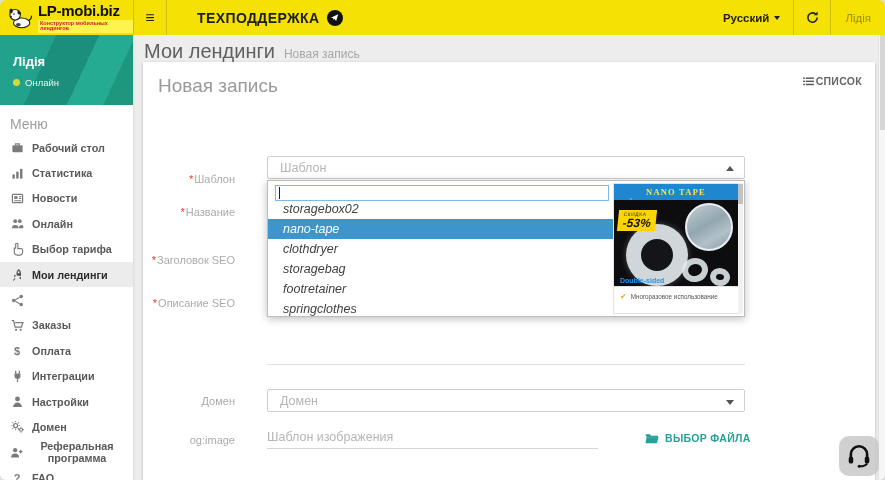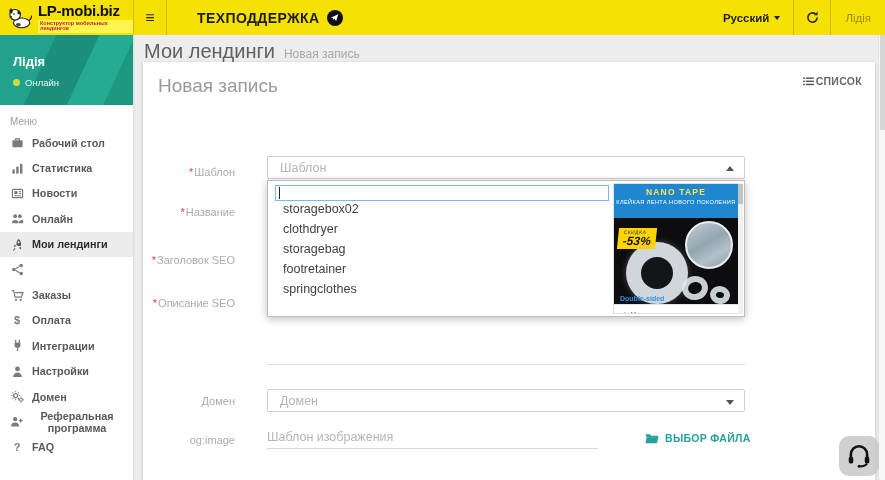--- a/index.html
+++ b/index.html
@@ -1,18 +1,18 @@
 <!DOCTYPE html>
 <html><head>
 <meta charset="utf-8">
 <style>
   * { margin:0; padding:0; box-sizing:border-box; }
   html,body { width:885px; height:480px; overflow:hidden; background:#ddd; }
   body { font-family:"Liberation Sans", sans-serif; }
-  #app { position:relative; width:885px; height:480px; background:#ededed; overflow:hidden; }
+  #app { position:relative; width:885px; height:480px; background:#ededed; overflow:hidden;border-radius:6px; }
 
   
   .topbar { position:absolute; top:0; left:0; right:0; height:35px; background:#f6e104; display:flex; align-items:stretch; z-index:50; }
   .brand { width:133px; display:flex; align-items:center; padding-left:7px; gap:5px; }
   .brand-text { display:flex; flex-direction:column; line-height:1; }
   .brand-name { font-size:15px; font-weight:bold; color:#101010; letter-spacing:-0.3px; }
   .brand-tagline { margin-top:2px; font-size:5.5px; font-weight:bold; color:#c22; background:#fff34d; padding:1px 2px; align-self:flex-start; }
   .burger { width:32px; display:flex; align-items:center; justify-content:center; font-size:16px; font-weight:bold; color:#222; cursor:pointer; }
   .hdiv { width:1px; background:rgba(0,0,0,0.15); margin:0; }
   .support { display:flex; align-items:center; gap:7px; padding:0 16px; margin-left:14px; cursor:pointer; }
@@ -24,21 +24,21 @@
   .refresh { width:36px; display:flex; align-items:center; justify-content:center; cursor:pointer; }
   .topuser { display:flex; align-items:center; padding:0 14px; font-size:11.5px; color:rgba(20,20,0,0.42); cursor:pointer; }
 
   
   .sidebar { position:absolute; top:35px; left:0; width:133px; bottom:0; background:#fff; box-shadow:1px 0 2px rgba(0,0,0,0.08); z-index:40; }
   .profile { height:70px; padding:13px 13px; background:linear-gradient(115deg,#22a28c 0%,#22a28c 34%,#1b8f7b 34%,#1b8f7b 60%,#26ab93 60%,#26ab93 82%,#1e977f 82%); }
   .profile-name { color:#fff; font-size:13px; font-weight:bold; margin-top:6px; }
   .profile-status { display:flex; align-items:center; gap:5px; margin-top:8px; }
   .status-dot { width:7px; height:7px; border-radius:50%; background:#cddc39; }
   .status-text { color:rgba(255,255,255,0.9); font-size:9.5px; }
-  .menu-label { padding:11px 10px 3px; font-size:10px; color:#9e9e9e; }
+  .menu-label { padding:11px 10px 3px; font-size:14px; color:#9e9e9e; }
   .menu { list-style:none; }
   .menu li { height:25.4px; display:flex; align-items:center; gap:8px; padding:0 10px; font-size:10.8px; font-weight:bold; color:#595959; cursor:pointer;text-align:center; }
   .menu li .mi { width:14px; display:flex; justify-content:center; align-items:center; color:#7b7b7b; font-size:11px; font-weight:bold; }
   .menu li.active { background:#ececec; color:#2b2b2b; }
   .menu svg { display:block; }
 
   
   .main { position:absolute; left:133px; top:35px; right:0; bottom:0; }
   .page-head { position:absolute; left:11px; top:5px; display:flex; align-items:baseline; gap:9px; }
   .page-title { font-size:20px; font-weight:400; color:#606060; }
@@ -56,29 +56,29 @@
   .flabel { position:absolute; left:0; width:92px; text-align:right; font-size:11px; color:#ababab; }
   .req { color:#e53935; margin-right:1px; }
   .selectbox { position:absolute; left:124px; width:478px; height:23px; border:1px solid #cfcfcf; border-radius:2px; background:#fff; display:flex; align-items:center; padding:0 12px; cursor:pointer; }
   .selectbox .ph { font-size:12.5px; color:#b5b5b5; }
   .sel-caret-up { position:absolute; right:10px; top:9px; width:0; height:0; border-left:4px solid transparent; border-right:4px solid transparent; border-bottom:5px solid #555; }
   .sel-caret-down { position:absolute; right:10px; top:10px; width:0; height:0; border-left:4px solid transparent; border-right:4px solid transparent; border-top:5px solid #555; }
 
   .ddpanel { position:absolute; left:124px; top:118px; width:478px; height:137px; background:#fff; border:1px solid #bdbdbd; box-shadow:0 2px 8px rgba(0,0,0,0.25); z-index:30; }
   .dd-search { position:absolute; left:7px; top:4px; width:334px; height:16px; border:1px solid #7db8e8; background:#fff; font-size:11px; padding:0 4px; outline:none; color:#333; }
   .dd-cursor { position:absolute; left:11px; top:6px; width:1px; height:12px; background:#222; }
-  .dd-list { position:absolute; left:0; top:18px; width:408px; }
+  .dd-list { position:absolute; left:0; top:18px; width:408px;font-style:italic; }
   .dd-opt { height:20px; display:flex; align-items:center; padding-left:15px; font-size:12.5px; color:#3f3f3f; cursor:pointer; }
   .dd-opt.selected { background:#3d95cc; color:#fff; }
   .dd-scroll { position:absolute; right:1px; top:2px; bottom:2px; width:5px; background:#f1f1f1; }
   .dd-thumb { position:absolute; top:1px; left:0; width:5px; height:20px; background:#c2c2c2; }
 
   
   .preview { position:absolute; left:345px; top:2px; width:126px; height:131px; overflow:hidden; border:1px solid #e2e2e2; }
-  .pv-head { height:34px; background:#1e87cf; text-align:center; padding-top:3px; }
+  .pv-head { height:16px; background:#1e87cf; text-align:center; padding-top:3px;font-family:Liberation Serif, serif; }
   .pv-title { font-size:8.5px; font-weight:bold; color:#ffe14d; letter-spacing:1.2px; }
   .pv-sub { font-size:5.6px; color:#fff; letter-spacing:0.4px; margin-top:2px; }
   .pv-photo { position:relative; height:86px; background:#0d0d10; overflow:hidden; }
   .pv-badge { position:absolute; left:4px; top:10px; background:#ffd400; padding:1px 5px 2px; transform:skewX(-6deg); z-index:3; }
   .pv-badge .b1 { font-size:5px; color:#333; letter-spacing:0.5px; }
   .pv-badge .b2 { font-size:12px; font-weight:bold; font-style:italic; color:#111; line-height:1; }
   .pv-inset { position:absolute; right:5px; top:3px; width:48px; height:48px; border-radius:50%; border:2px solid #e8eef4; background:linear-gradient(150deg,#c3ced4 0%,#93a6b0 45%,#b2c0c8 70%,#8a9da7 100%); z-index:2; }
   .pv-roll { position:absolute; left:12px; top:24px; width:62px; height:62px; border-radius:50%; border:15px solid rgba(223,229,234,0.93); background:#141518; box-shadow:0 0 6px rgba(255,255,255,0.25); }
   .ring { position:absolute; border-radius:50%; border:6px solid rgba(228,233,238,0.88); background:transparent; }
   .ring1 { width:26px; height:24px; right:30px; bottom:4px; transform:rotate(-12deg); }
@@ -190,20 +190,28 @@
         <span class="mi">
             <svg width="13" height="13" viewBox="0 0 14 14">
               <circle cx="4.5" cy="4.5" r="2" fill="#7b7b7b"></circle>
               <circle cx="9.5" cy="4.5" r="2" fill="#7b7b7b"></circle>
               <path d="M1 12 a3.5 3.5 0 0 1 7 0 z" fill="#7b7b7b"></path>
               <path d="M8.2 12 a3.3 3.3 0 0 1 5 -2.8 l0 2.8 z" fill="#7b7b7b"></path>
             </svg>
           </span>
         <span>Онлайн</span>
       </li>
+      <li>
+        <span class="mi">
+            <svg width="13" height="13" viewBox="0 0 14 14">
+              <path d="M5 1.5 a1.2 1.2 0 0 1 2.4 0 V6 h3.6 a1.5 1.5 0 0 1 1.5 1.5 V10 a3 3 0 0 1 -3 3 H7 a3.5 3.5 0 0 1 -3.5 -3.5 V5.5 h1.5 z" fill="none" stroke="#7b7b7b" stroke-width="1.2"></path>
+            </svg>
+          </span>
+        <span>Выбор тарифа</span>
+      </li>
       <li class="active">
         <span class="mi">
             <svg width="13" height="13" viewBox="0 0 14 14">
               <path d="M8 1 c2.5 1.5 3.5 4.5 2.5 8 l-4.5 -1 c-0.5 -3.5 0.5 -5.5 2 -7 z" fill="#555"></path>
               <circle cx="8.2" cy="4.6" r="1" fill="#fff"></circle>
               <path d="M5.5 8.5 l-2.5 1.5 1 -3 z M10.5 9.5 l0.5 3 -2.5 -1.8 z" fill="#555"></path>
               <path d="M4.5 11 l-2 2.5" stroke="#555" stroke-width="1.1"></path>
             </svg>
           </span>
         <span>Мои лендинги</span>
@@ -293,35 +301,36 @@
             <rect x="3" y="0.5" width="9" height="1.6" fill="#555"></rect>
           <rect x="0" y="4" width="2" height="1.6" fill="#555"></rect>
             <rect x="3" y="4" width="9" height="1.6" fill="#555"></rect>
           <rect x="0" y="7.5" width="2" height="1.6" fill="#555"></rect>
             <rect x="3" y="7.5" width="9" height="1.6" fill="#555"></rect>
         </svg>
         <span>СПИСОК</span>
       </div>
 
 
-      <div class="flabel" style="top:104px"><span class="req">*</span><span>Шаблон</span></div>
+      <div class="flabel" style="top:111px"><span class="req">*</span><span>Шаблон</span></div>
       <div class="flabel" style="top:144px"><span class="req">*</span><span>Название</span></div>
       <div class="flabel" style="top:192px"><span class="req">*</span><span>Заголовок SEO</span></div>
       <div class="flabel" style="top:235px"><span class="req">*</span><span>Описание SEO</span></div>
 
       <div class="selectbox" style="top:94px">
         <span class="ph">Шаблон</span>
         <span class="sel-caret-up"></span>
       </div>
 
       <div class="ddpanel">
         <input class="dd-search" value="" style="">
         <span class="dd-cursor"></span>
         <div class="dd-list">
           <div class="dd-opt">storagebox02</div>
+          <div class="dd-opt selected">nano-tape</div>
           <div class="dd-opt">clothdryer</div>
           <div class="dd-opt">storagebag</div>
           <div class="dd-opt">footretainer</div>
           <div class="dd-opt">springclothes</div>
         </div>
 
         <div class="preview">
           <div class="pv-head">
             <div class="pv-title">NANO TAPE</div>
             <div class="pv-sub">КЛЕЙКАЯ ЛЕНТА НОВОГО ПОКОЛЕНИЯ</div>

